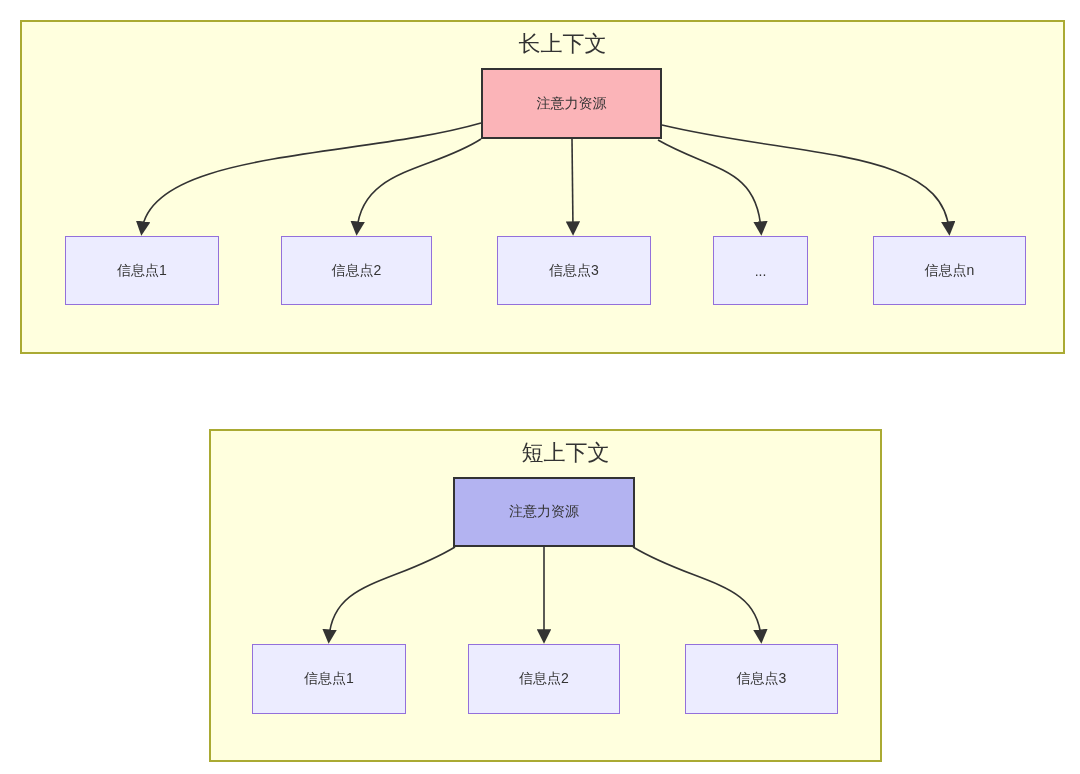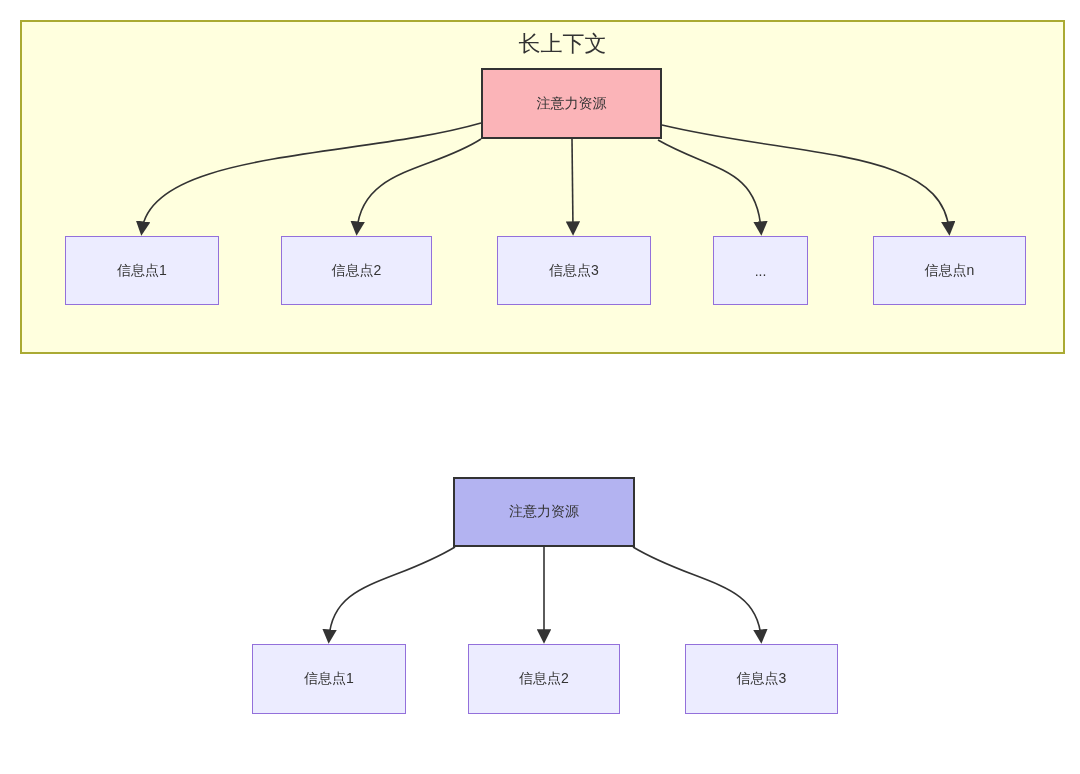--- a/index.html
+++ b/index.html
@@ -54,20 +54,23 @@
 </style>
 </head>
 <body>
 
 <div class="canvas">
 
   <div class="cluster" style="left:20px; top:20px; width:1045px; height:334px;">
     <div class="cluster-title">长上下文</div>
   </div>
 
+  <div class="cluster" style="left:209px; top:429px; width:673px; height:333px;">
+    <div class="cluster-title">短上下文</div>
+  </div>
 
   <svg class="edges" viewBox="0 0 1080 774" xmlns="http://www.w3.org/2000/svg">
     <defs>
       <marker id="arrowhead" viewBox="0 0 10 10" refX="6" refY="5" markerWidth="9" markerHeight="9" orient="auto-start-reverse">
         <path class="ah" d="M0,0 L10,5 L0,10 z"></path>
       </marker>
     </defs>
 
     <path class="edge" marker-end="url(#arrowhead)" d="M481,123 C360,158 152,150 142,230"></path>
     <path class="edge" marker-end="url(#arrowhead)" d="M481,139 C432,171 362,168 357,230"></path>

